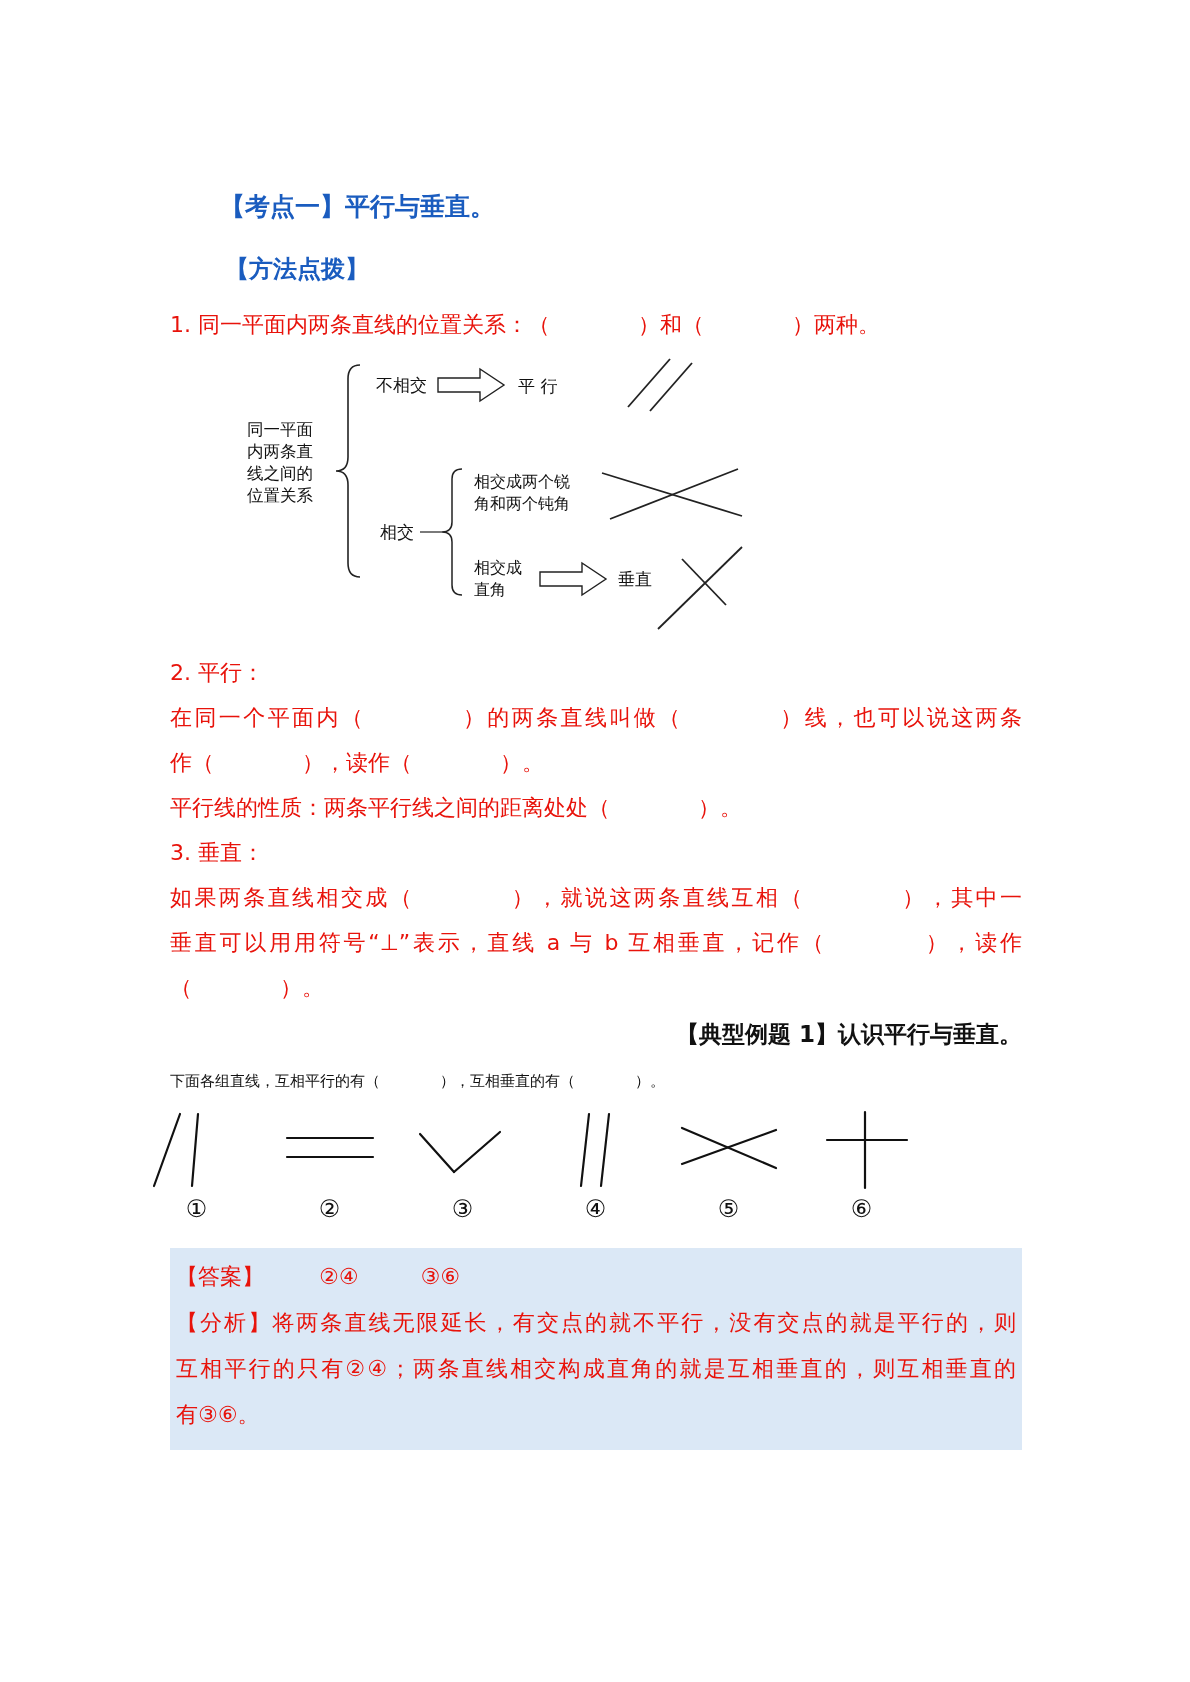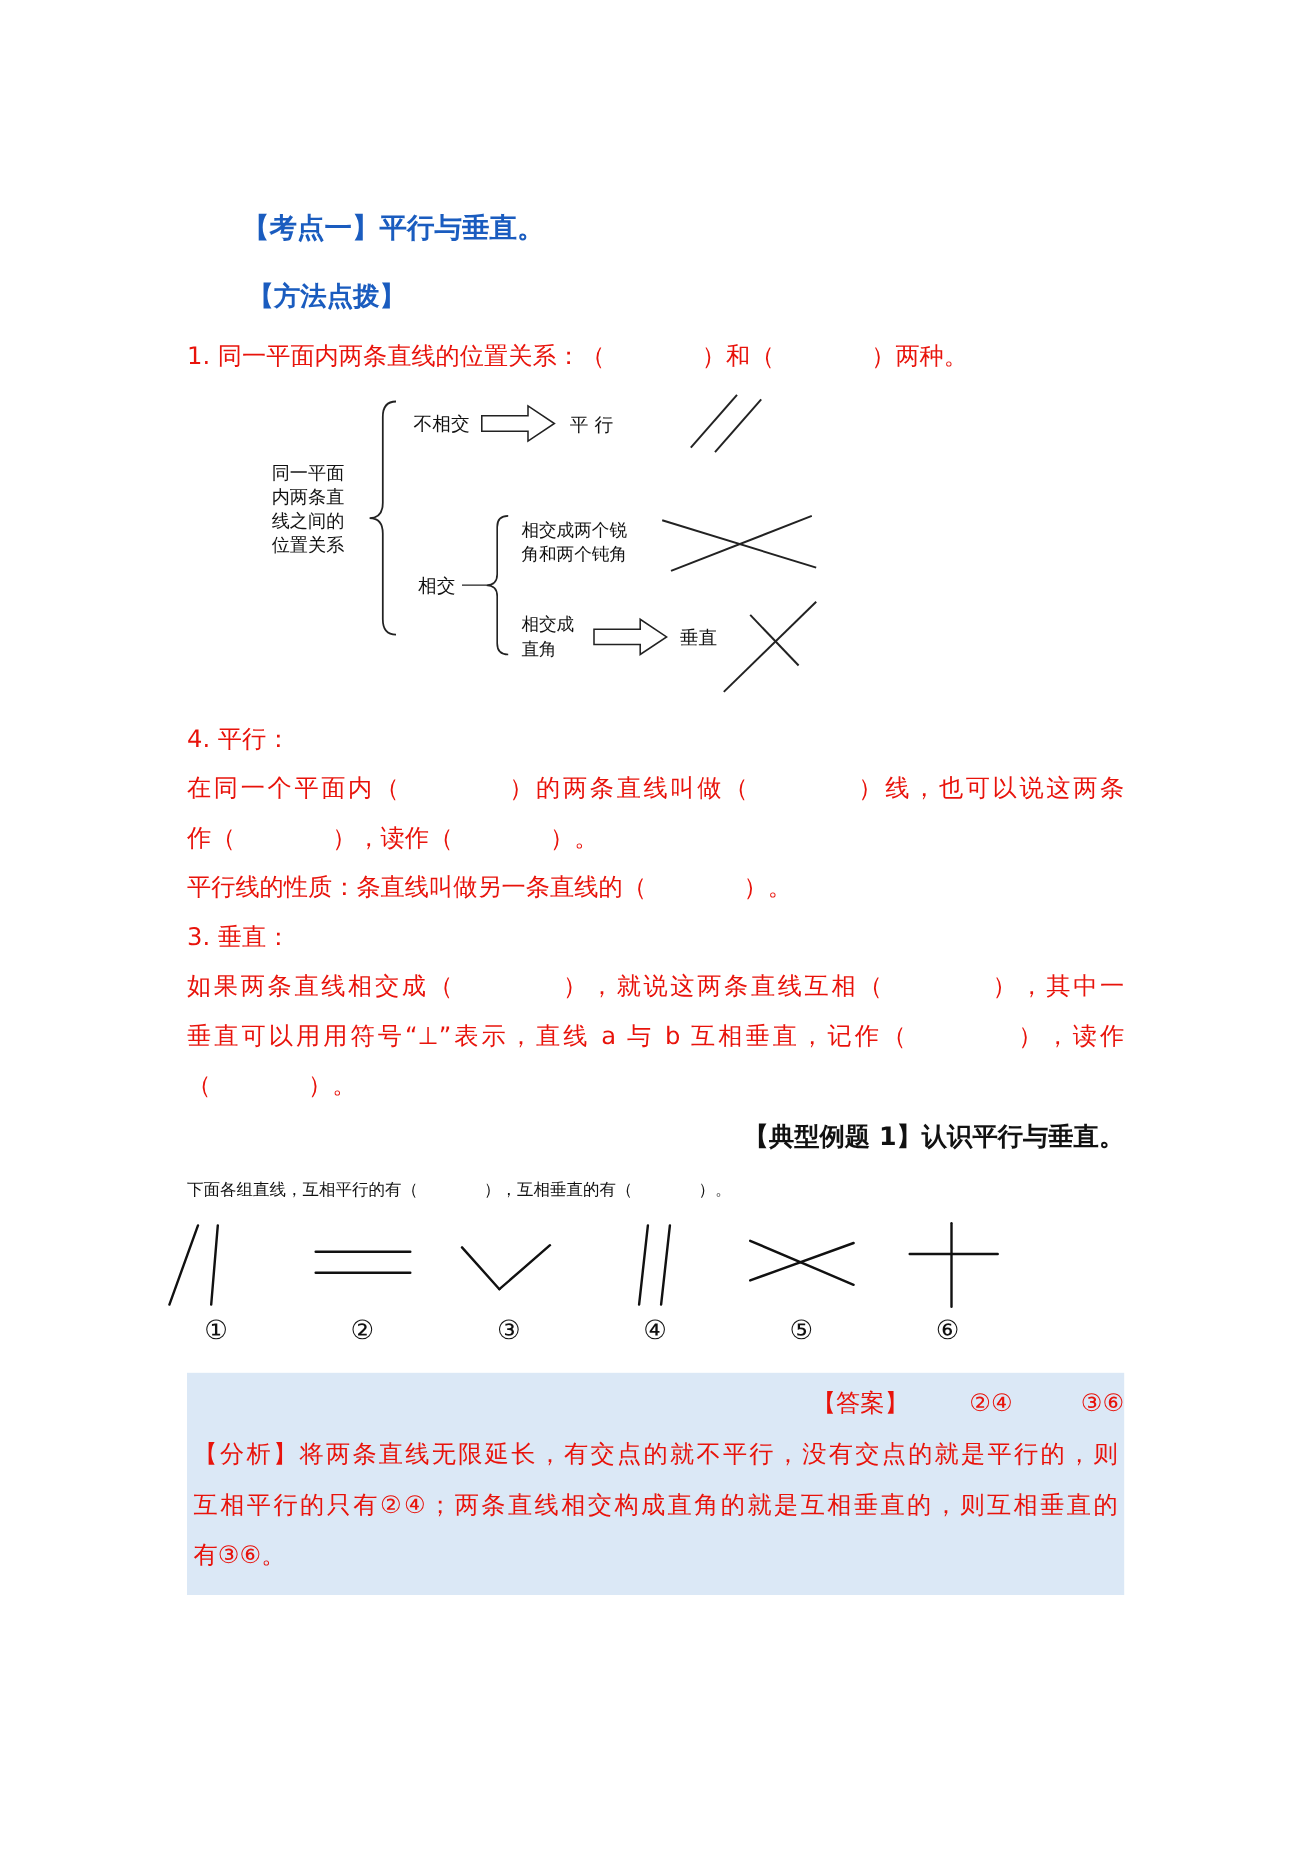--- a/index.html
+++ b/index.html
@@ -75,21 +75,20 @@
     width:852px;
     background:var(--answer_bg,#dbe8f6);
     padding:6px 0 12px 0;
     box-sizing:border-box;
   }
   .answer-line{
     color:var(--body_red,#e8130b);
     font-size:22px;
     line-height:46px;
     padding-left:6px;
-    text-align:right;
   }
   .answer-line .gap1{margin-left:55px;}
   .answer-line .gap2{margin-left:62px;}
   .analysis-line{
     color:var(--body_red,#e8130b);
     font-size:22px;
     line-height:46px;
     padding:0 6px;
   }
 </style>
@@ -143,24 +142,24 @@
         </g>
         <polygon points="310,221 352,221 352,212 376,228 352,244 352,235 310,235" fill="#fff" stroke="#222" stroke-width="1.4"></polygon>
         <text x="388" y="234" font-size="17">垂直</text>
         <g>
           <line x1="428" y1="278" x2="512" y2="196" stroke="#222" stroke-width="1.8"></line>
           <line x1="452" y1="208" x2="496" y2="254" stroke="#222" stroke-width="1.8"></line>
         </g>
       </svg>
     </div>
 
-    <div class="red-line">4. 平行：</div>
+    <div class="red-line">2. 平行：</div>
     <div class="red-line j">在同一个平面内（　　　　）的两条直线叫做（　　　　）线，也可以说这两条</div>
     <div class="red-line">作（　　　　），读作（　　　　）。</div>
-    <div class="red-line">平行线的性质：条直线叫做另一条直线的（　　　　）。</div>
+    <div class="red-line">平行线的性质：两条平行线之间的距离处处（　　　　）。</div>
 
     <div class="red-line">3. 垂直：</div>
     <div class="red-line j">如果两条直线相交成（　　　　），就说这两条直线互相（　　　　），其中一</div>
     <div class="red-line j">垂直可以用用符号“⊥”表示，直线 a 与 b 互相垂直，记作（　　　　），读作</div>
     <div class="red-line">（　　　　）。</div>
 
     <div class="black-title">【典型例题 1】认识平行与垂直。</div>
     <div class="black-line">下面各组直线，互相平行的有（　　　　），互相垂直的有（　　　　）。</div>
 
     <div class="figs-row">

